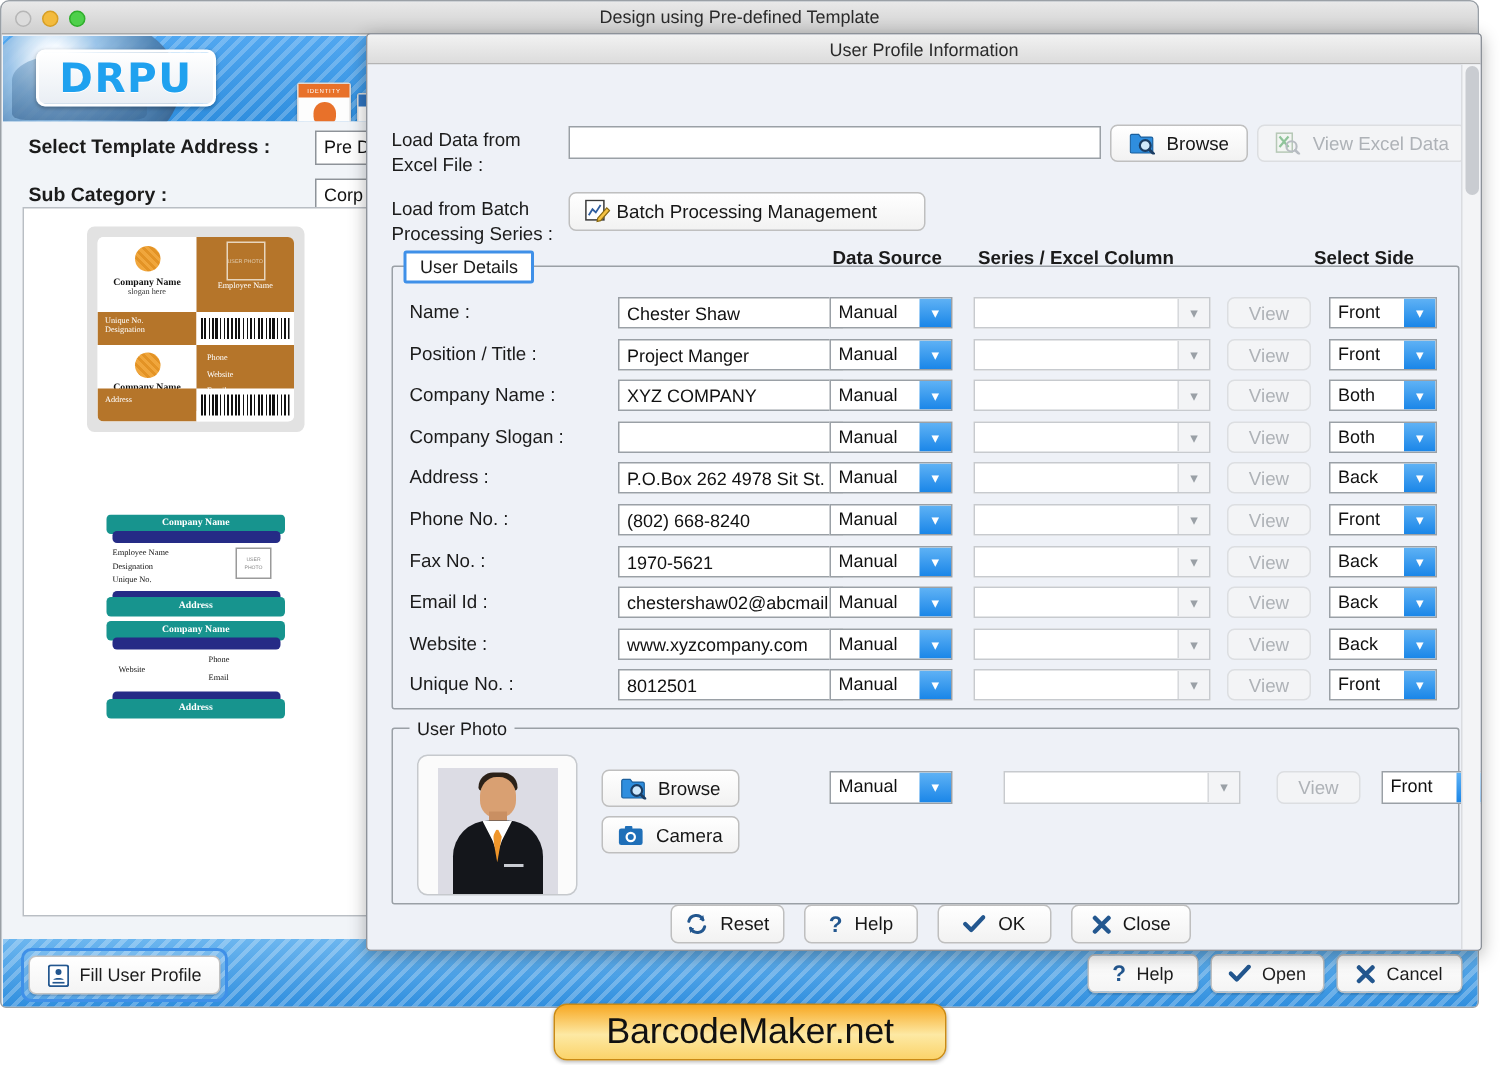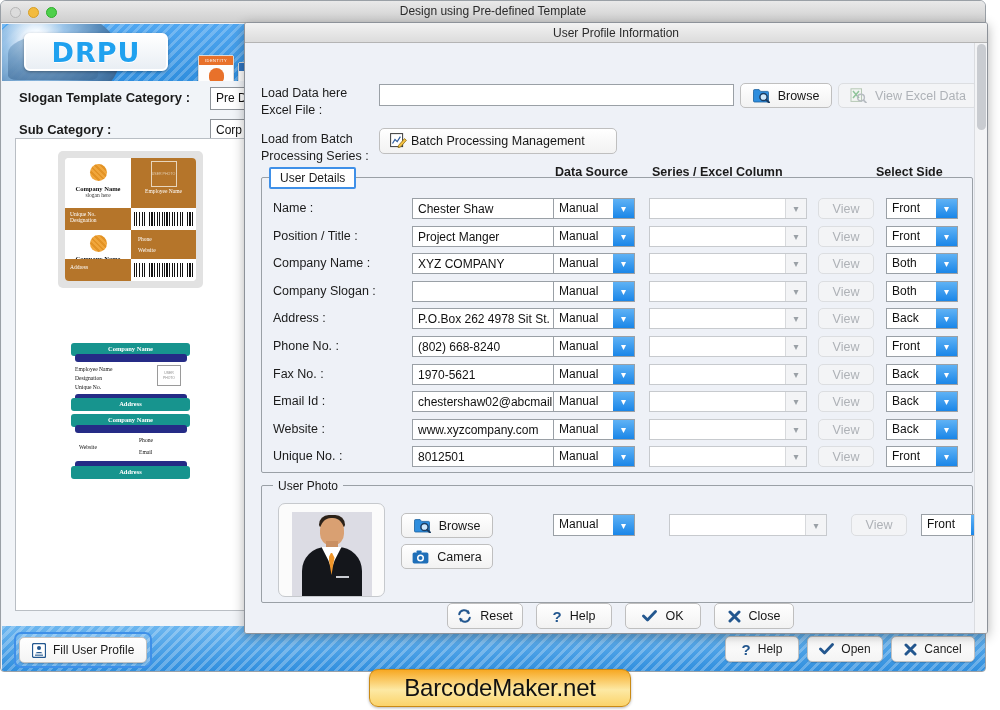--- a/index.html
+++ b/index.html
@@ -45,21 +45,21 @@
     border-radius:50%;
     background:radial-gradient(circle at 35% 30%, #fbfdff 0 8%, #9fc6e8 28%, #4d7fae 65%, #2b4d73 100%);
     opacity:.95;
   }
   #globe:after{
     content:""; position:absolute; left:18px; top:26px; width:90px; height:44px;
     background:linear-gradient(#7fa8cc,#3c658f); border-radius:40% 40% 10% 10%;
     opacity:.6;
   }
   #logo{
-    position:absolute; left:22px; top:9px; width:144px; height:38px;
+    position:absolute; left:22px; top:9px; width:120px; height:38px;
     background:linear-gradient(#ffffff,#e9eef4);
     border:2px solid #ffffff; border-radius:6px;
     box-shadow:0 1px 3px rgba(0,0,0,.35);
     display:flex; align-items:center; justify-content:center;
   }
   #logo span{
     font-size:27px; font-weight:bold; letter-spacing:1px; color:#1fa1ef;
     text-shadow:0 1px 0 #fff;
     font-family:"DejaVu Sans", sans-serif;
   }
@@ -243,21 +243,21 @@
     <div class="idcard" id="idcard-blue">
       <div class="hdr">ID</div>
       <div class="ph"></div>
 
     </div>
   </div>
 
   <div id="content">
 
     <div class="form-row" style="left:17px; top:9px;">
-      <span class="form-label">Slogan Template Category :</span>
+      <span class="form-label">Select Template Address :</span>
     </div>
     <div class="combo-plain" style="position:absolute; left:208px; top:6px;">
       <span>Pre D</span>
     </div>
 
     <div class="form-row" style="left:17px; top:41px;">
       <span class="form-label">Sub Category :</span>
     </div>
     <div class="combo-plain" style="position:absolute; left:208px; top:38px;">
       <span>Corp</span>
@@ -364,21 +364,21 @@
 
 <div id="watermark">
   <span>BarcodeMaker.net</span>
 </div>
 
 <div id="dialog">
   <div id="dlg-title">User Profile Information</div>
 
   <div id="dlg-body">
 
-    <div class="lbl" style="left:16px; top:42px; width:120px; line-height:17px;">Load Data here Excel File :</div>
+    <div class="lbl" style="left:16px; top:42px; width:120px; line-height:17px;">Load Data from Excel File :</div>
     <div class="txtfield" style="left:134px; top:41px; width:355px; height:22px;">
       <span></span>
     </div>
     <div class="btn" style="left:495px; top:40px; width:92px; height:25px;">
       <span>
         <svg width="17" height="15" viewBox="0 0 17 15">
           <path d="M0.5 3.2 V13 a1 1 0 0 0 1 1 h13 a1 1 0 0 0 1-1 V4.4 a1 1 0 0 0-1-1 H7.6 L6.1 1.6 H1.5 a1 1 0 0 0-1 1 z" fill="#2f8ede" stroke="#1b5f9c" stroke-width=".8"></path>
           <circle cx="10.5" cy="9" r="3.6" fill="#cfe8fb" stroke="#1b3d63" stroke-width="1.5"></circle>
           <path d="M13.3 11.8 L16 14.5" stroke="#1b3d63" stroke-width="2" stroke-linecap="round"></path>
         </svg>

